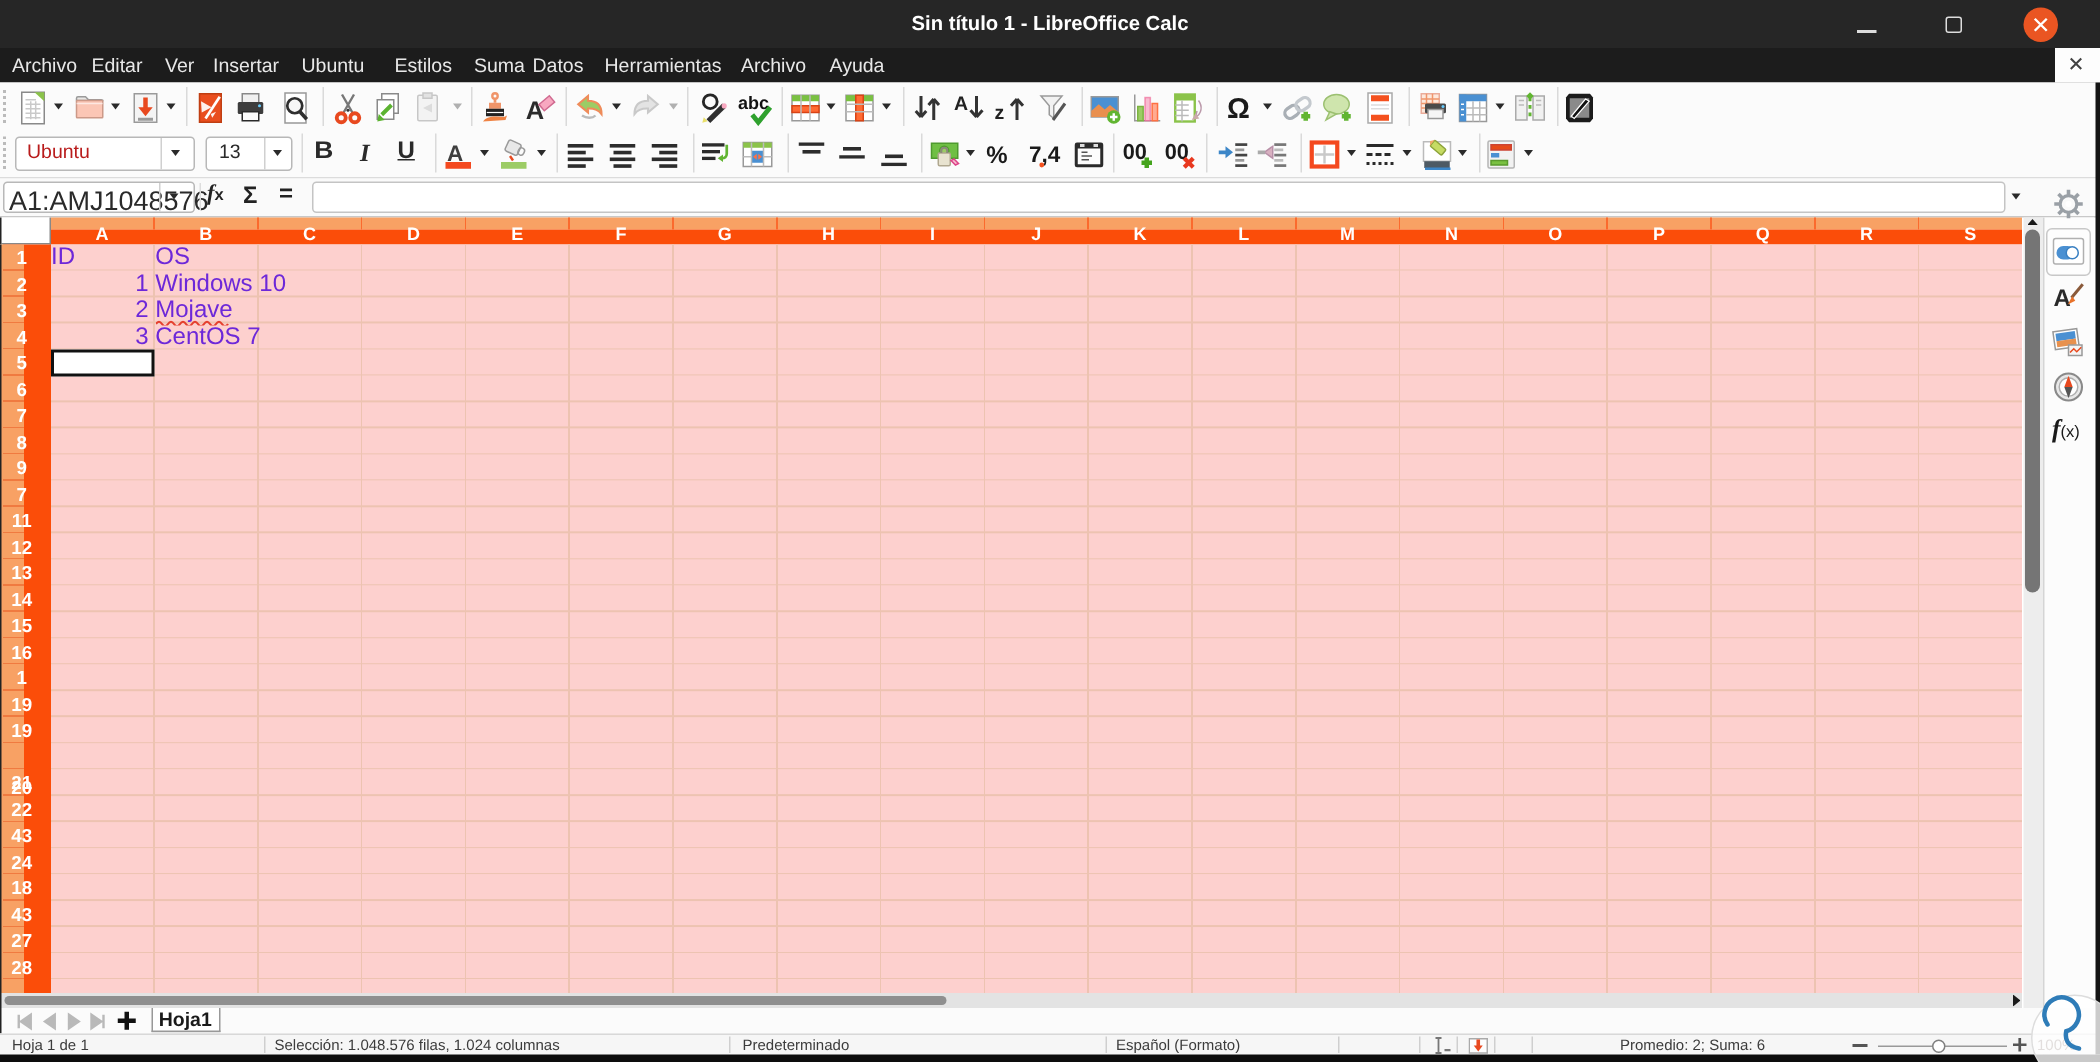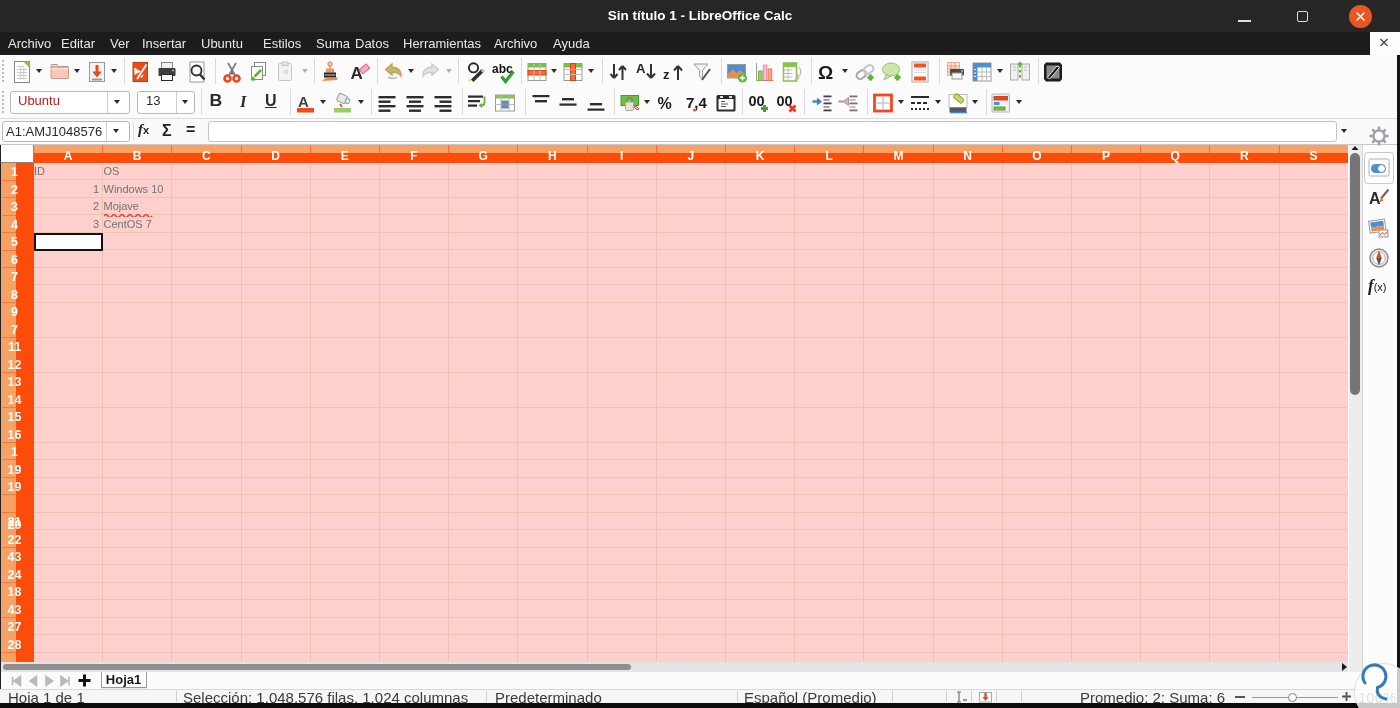--- a/index.html
+++ b/index.html
@@ -2,25 +2,25 @@
 <html><head><meta charset="utf-8"><style>
 *{margin:0;padding:0;box-sizing:border-box}
 html,body{width:1400px;height:708px;overflow:hidden;font-family:"Liberation Sans",sans-serif;background:#fff;position:relative}
 .abs{position:absolute}
 .ic{position:absolute;width:24px;height:24px}
 .sep1{position:absolute;width:1px;height:26px;background:#dadada;top:58px}
 .sep2{position:absolute;width:1px;height:26px;background:#dadada;top:89px}
 .dd{position:absolute;width:0;height:0;border-left:3.5px solid transparent;border-right:3.5px solid transparent;border-top:4.5px solid #2a2a2a}
 .ddg{border-top-color:#b0b0b0}
 .mi{position:absolute;color:#e8e8e8;font-size:13px;top:36px}
-.st{position:absolute;color:#3c3c3c;font-size:15px;line-height:13px;top:690.5px;white-space:nowrap}
+.st{position:absolute;color:#3c3c3c;font-size:10px;line-height:13px;top:690.5px;white-space:nowrap}
 .ssep{position:absolute;width:1px;height:11px;background:#cfcfcf;top:691px}
 .hletter{position:absolute;color:#fff;font-weight:bold;font-size:12px;text-align:center;width:69px;top:149px}
 .rnum{position:absolute;color:#fff;font-weight:bold;font-size:12.5px;text-align:center;width:29px;left:0}
-.ctext{position:absolute;color:#737373;font-size:11px;line-height:17.5px;white-space:nowrap}
+.ctext{position:absolute;color:#6d28d9;font-size:16px;line-height:17.5px;white-space:nowrap}
 </style></head><body>
 <div class="abs" style="left:0;top:0;width:1400px;height:32px;background:#262626"></div>
 <div class="abs" style="left:0;top:0;width:1400px;height:32px;color:#fff;font-size:13.5px;font-weight:bold;text-align:center;line-height:31px">Sin título 1 - LibreOffice Calc</div>
 <div class="abs" style="left:1238px;top:20px;width:13px;height:2px;background:#ddd"></div>
 <div class="abs" style="left:1297px;top:11px;width:11px;height:11px;border:1.5px solid #ddd;border-radius:2px"></div>
 <div class="abs" style="left:1349px;top:5px;width:23px;height:23px;border-radius:50%;background:#ea5522"></div>
 <svg class="abs" style="left:1349px;top:5px" width="23" height="23">
     <path d="M7.5 7.5L15.5 15.5M15.5 7.5L7.5 15.5" stroke="#fff" stroke-width="1.6"></path>
   </svg>
 <div class="abs" style="left:0;top:32px;width:1400px;height:23px;background:#1c1c1c"></div>
@@ -390,21 +390,21 @@
 <i class="sep2" style="left:986px"></i>
 <svg class="ic" style="left:989px;top:90.5px" viewBox="0 0 24 24">
     <rect x="3" y="3" width="17.5" height="18" rx="1" fill="#f2f2f2" stroke="#b5b5b5"></rect>
     <rect x="5" y="5.5" width="13.5" height="3.5" fill="#e64a19" stroke="#c43"></rect>
     <rect x="5" y="11" width="5.5" height="3" fill="#4a90d2"></rect>
     <rect x="5" y="16" width="11" height="3" fill="#7ac142" stroke="#5a9a2e"></rect>
   </svg>
 <div class="dd" style="left:1016px;top:100px"></div>
 <div class="abs" style="left:0;top:119px;width:1400px;height:26px;background:#fafafa;border-bottom:1px solid #c8c8c8"></div>
 <div class="abs" style="left:2px;top:120.5px;width:128px;height:21px;background:#fff;border:1px solid #b8b8b8;border-radius:3px"></div>
-<div class="abs" style="left:6px;top:124px;font-size:13px;color:#2a2a2a">A1:AMJ1048576</div>
+<div class="abs" style="left:6px;top:124px;font-size:18px;color:#2a2a2a">A1:AMJ1048576</div>
 <div class="abs" style="left:106px;top:121.5px;width:1px;height:19px;background:#d0d0d0"></div>
 <div class="dd" style="left:113px;top:128.5px"></div>
 <div class="abs" style="left:133px;top:122px;width:1px;height:18px;background:#ddd"></div>
 <div class="abs" style="left:138px;top:121px;font-size:15px;font-weight:bold;font-style:italic;color:#222;font-family:'Liberation Serif',serif">f<span style="font-size:11px;font-style:normal;font-family:'Liberation Sans'">x</span></div>
 <div class="abs" style="left:162px;top:121.5px;font-size:16px;font-weight:bold;color:#222">Σ</div>
 <div class="abs" style="left:186px;top:121px;font-size:16px;font-weight:bold;color:#222">=</div>
 <div class="abs" style="left:208px;top:120.5px;width:1129px;height:21px;background:#fff;border:1px solid #c4c4c4;border-radius:3px"></div>
 <div class="dd" style="left:1341px;top:128.5px"></div>
 <div class="abs" style="left:0;top:145px;width:33.5px;height:18.3px;background:#fff;border-right:1px solid #888;border-bottom:1px solid #888;border-left:1.5px solid #222"></div>
 <div class="abs" style="left:33.5px;top:145px;width:1314.8px;height:7.5px;background:#f8a164"></div>
@@ -528,21 +528,21 @@
     <path d="M10 2.5v9M2 2.5L8.5 7 2 11.5z" fill="#b9b9b9" stroke="#b9b9b9" stroke-width="1.6"></path>
   </svg>
 <svg class="abs" style="left:78px;top:673.5px" width="13" height="13" viewBox="0 0 13 13">
     <path d="M6.5 0.5v12M0.5 6.5h12" stroke="#111" stroke-width="3"></path>
   </svg>
 <div class="abs" style="left:100.5px;top:672px;width:46px;height:16px;background:#fff;border:1px solid #999;border-top:none;box-shadow:0 2px 0 rgba(0,0,0,0.08);font-size:13px;font-weight:bold;color:#1a1a1a;text-align:center;line-height:15px">Hoja1</div>
 <div class="abs" style="left:0;top:689px;width:1400px;height:14px;background:#f6f6f6;border-top:1px solid #d8d8d8"></div>
 <span class="st" style="left:8px">Hoja 1 de 1</span>
 <span class="st" style="left:183px">Selección: 1.048.576 filas, 1.024 columnas</span>
 <span class="st" style="left:495px">Predeterminado</span>
-<span class="st" style="left:744px">Español (Promedio)</span>
+<span class="st" style="left:744px">Español (Formato)</span>
 <span class="st" style="left:1080px">Promedio: 2; Suma: 6</span>
 <i class="ssep" style="left:176px"></i>
 <i class="ssep" style="left:486px"></i>
 <i class="ssep" style="left:737px"></i>
 <i class="ssep" style="left:892px"></i>
 <i class="ssep" style="left:946px"></i>
 <i class="ssep" style="left:971px"></i>
 <i class="ssep" style="left:996px"></i>
 <i class="ssep" style="left:1021px"></i>
 <svg class="abs" style="left:953px;top:691px" width="16" height="12" viewBox="0 0 16 12">

